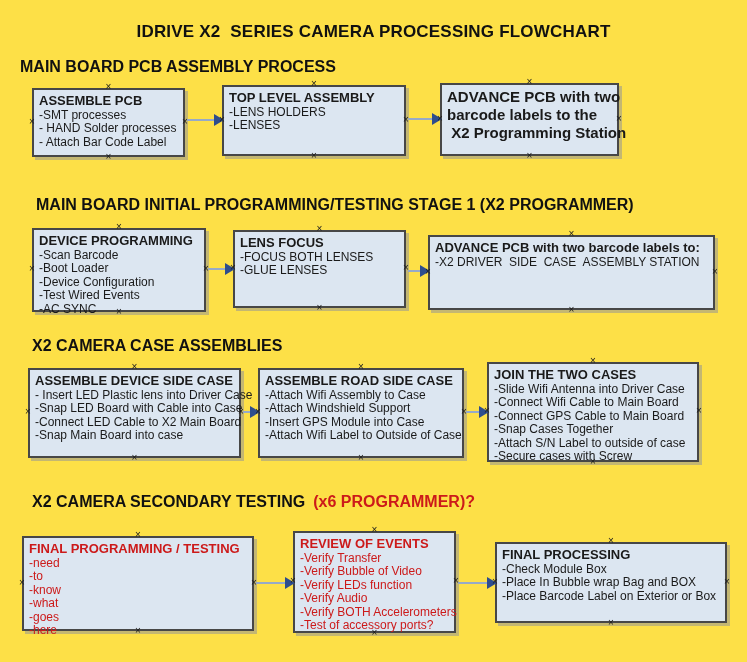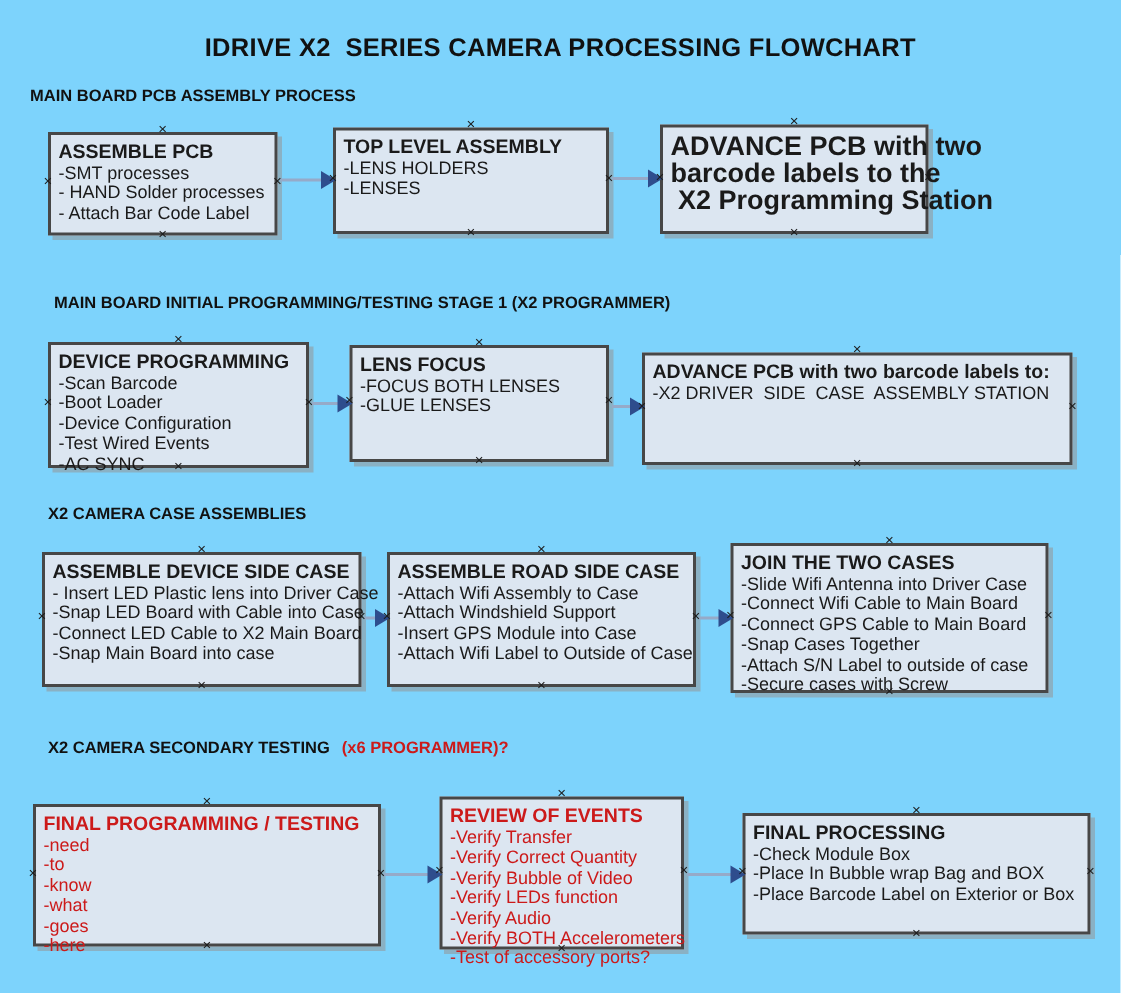--- a/index.html
+++ b/index.html
@@ -1,36 +1,36 @@
 <!DOCTYPE html>
 <html><head>
 <meta charset="utf-8">
 <style>
   html,body{margin:0;padding:0;background:#ffffff;}
   #canvas{
-    position:relative;width:747px;height:662px;background:#7dd3fc;
+    position:relative;width:747px;height:662px;background:#fde047;
     font-family:"Liberation Sans", sans-serif;color:#1a1a1a;overflow:hidden;
   }
   .chart-title{
     position:absolute;left:0;top:22px;width:747px;text-align:center;
     font-size:17px;font-weight:bold;letter-spacing:.2px;white-space:pre;color:#111;
   }
   .sec-heading{
-    position:absolute;font-size:11px;font-weight:bold;white-space:pre;color:#111;
+    position:absolute;font-size:16px;font-weight:bold;white-space:pre;color:#111;
   }
   .sec-heading .red-part{color:#cc1a1a;margin-left:8px;text-align:right;}
   .box{
     position:absolute;box-sizing:border-box;background:#dce6f1;
     border:2px solid #474747;box-shadow:3px 3px 0 rgba(150,150,150,.55);
     padding:3px 4px 0 5px;overflow:visible;
   }
   .box-title{font-size:13px;line-height:16px;font-weight:bold;white-space:pre;}
   .box-line{font-size:12px;line-height:13.4px;white-space:pre;}
   .red .box-title,.red .box-line{color:#cc1a1a;}
-  .bold-lines .box-line{font-weight:bold;font-size:18px;line-height:18px;}
+  .bold-lines .box-line{font-weight:bold;font-size:15px;line-height:18px;}
   .h{
     position:absolute;font-size:10px;line-height:8px;color:#1c1c1c;
     width:8px;height:8px;text-align:center;font-weight:normal;z-index:3;
   }
   .hT{top:-7px;left:50%;margin-left:-4px;}
   .hB{bottom:-6px;left:50%;margin-left:-4px;}
   .hL{left:-6px;top:50%;margin-top:-5px;}
   .hR{right:-6px;top:50%;margin-top:-5px;}
   .arrow{
     position:absolute;height:2px;background:#96aac8;z-index:2;
@@ -176,21 +176,20 @@
     <div class="box-line">-here</div>
   </div>
 
   <div class="box red" style="left:293px;top:531px;width:163px;height:102px;">
     <span class="h hT">×</span>
     <span class="h hB">×</span>
     <span class="h hL">×</span>
     <span class="h hR">×</span>
     <div class="box-title">REVIEW OF EVENTS</div>
     <div class="box-line">-Verify Transfer</div>
-    <div class="box-line">-Verify Correct Quantity</div>
     <div class="box-line">-Verify Bubble of Video</div>
     <div class="box-line">-Verify LEDs function</div>
     <div class="box-line">-Verify Audio</div>
     <div class="box-line">-Verify BOTH Accelerometers</div>
     <div class="box-line">-Test of accessory ports?</div>
   </div>
 
   <div class="box" style="left:495px;top:542px;width:232px;height:81px;">
     <span class="h hT">×</span>
     <span class="h hB">×</span>

